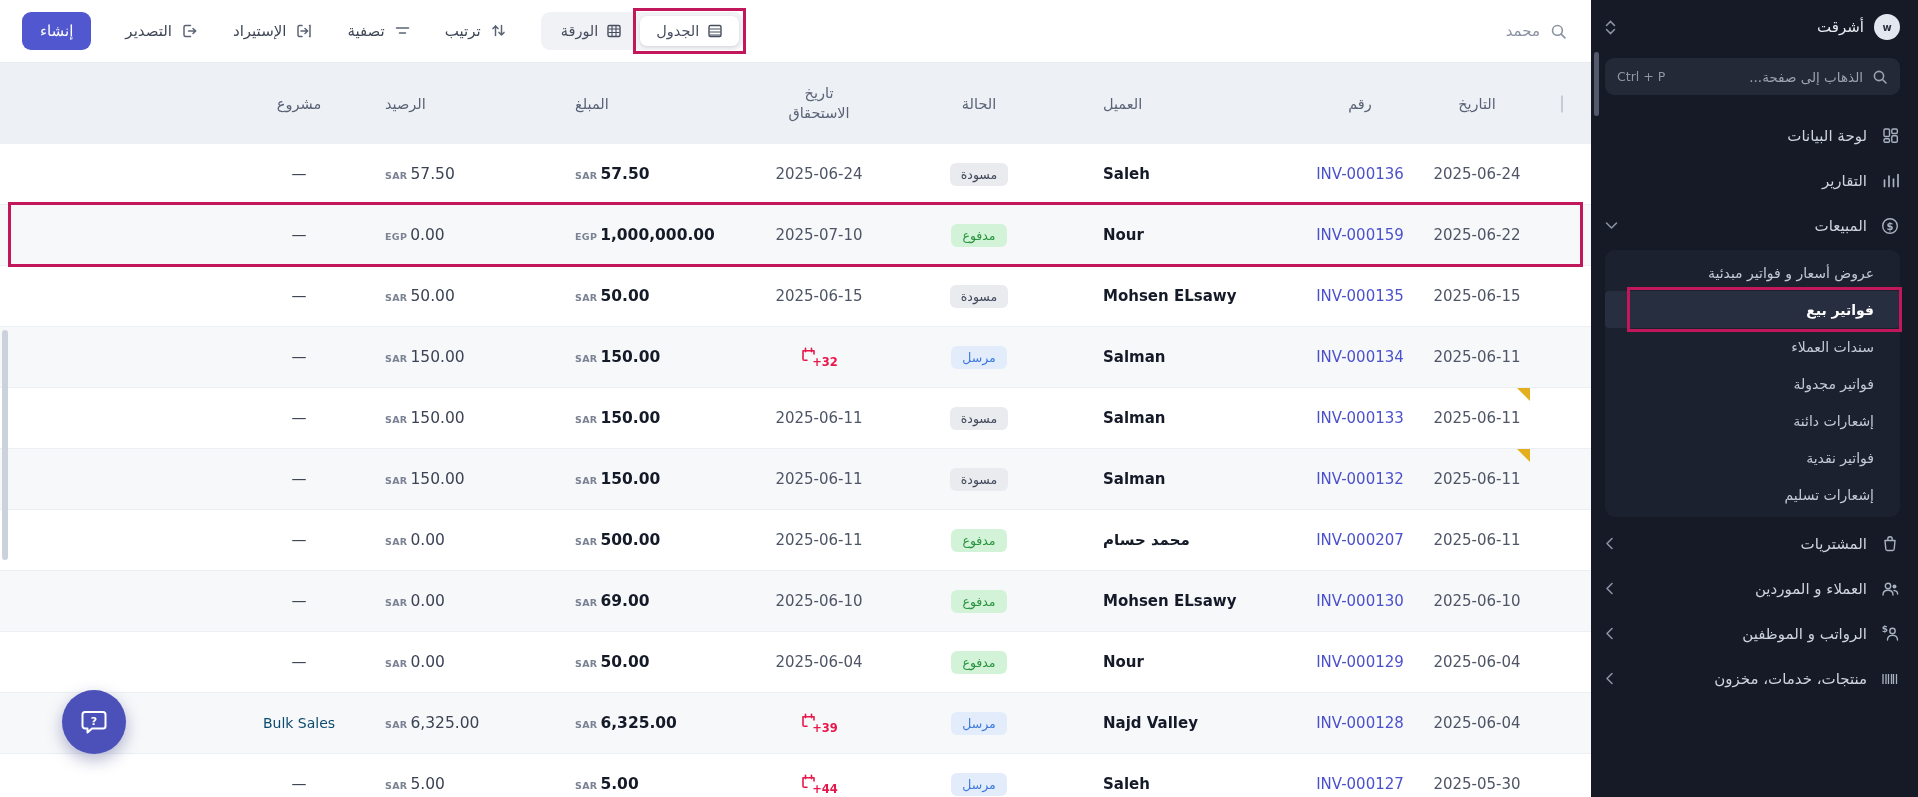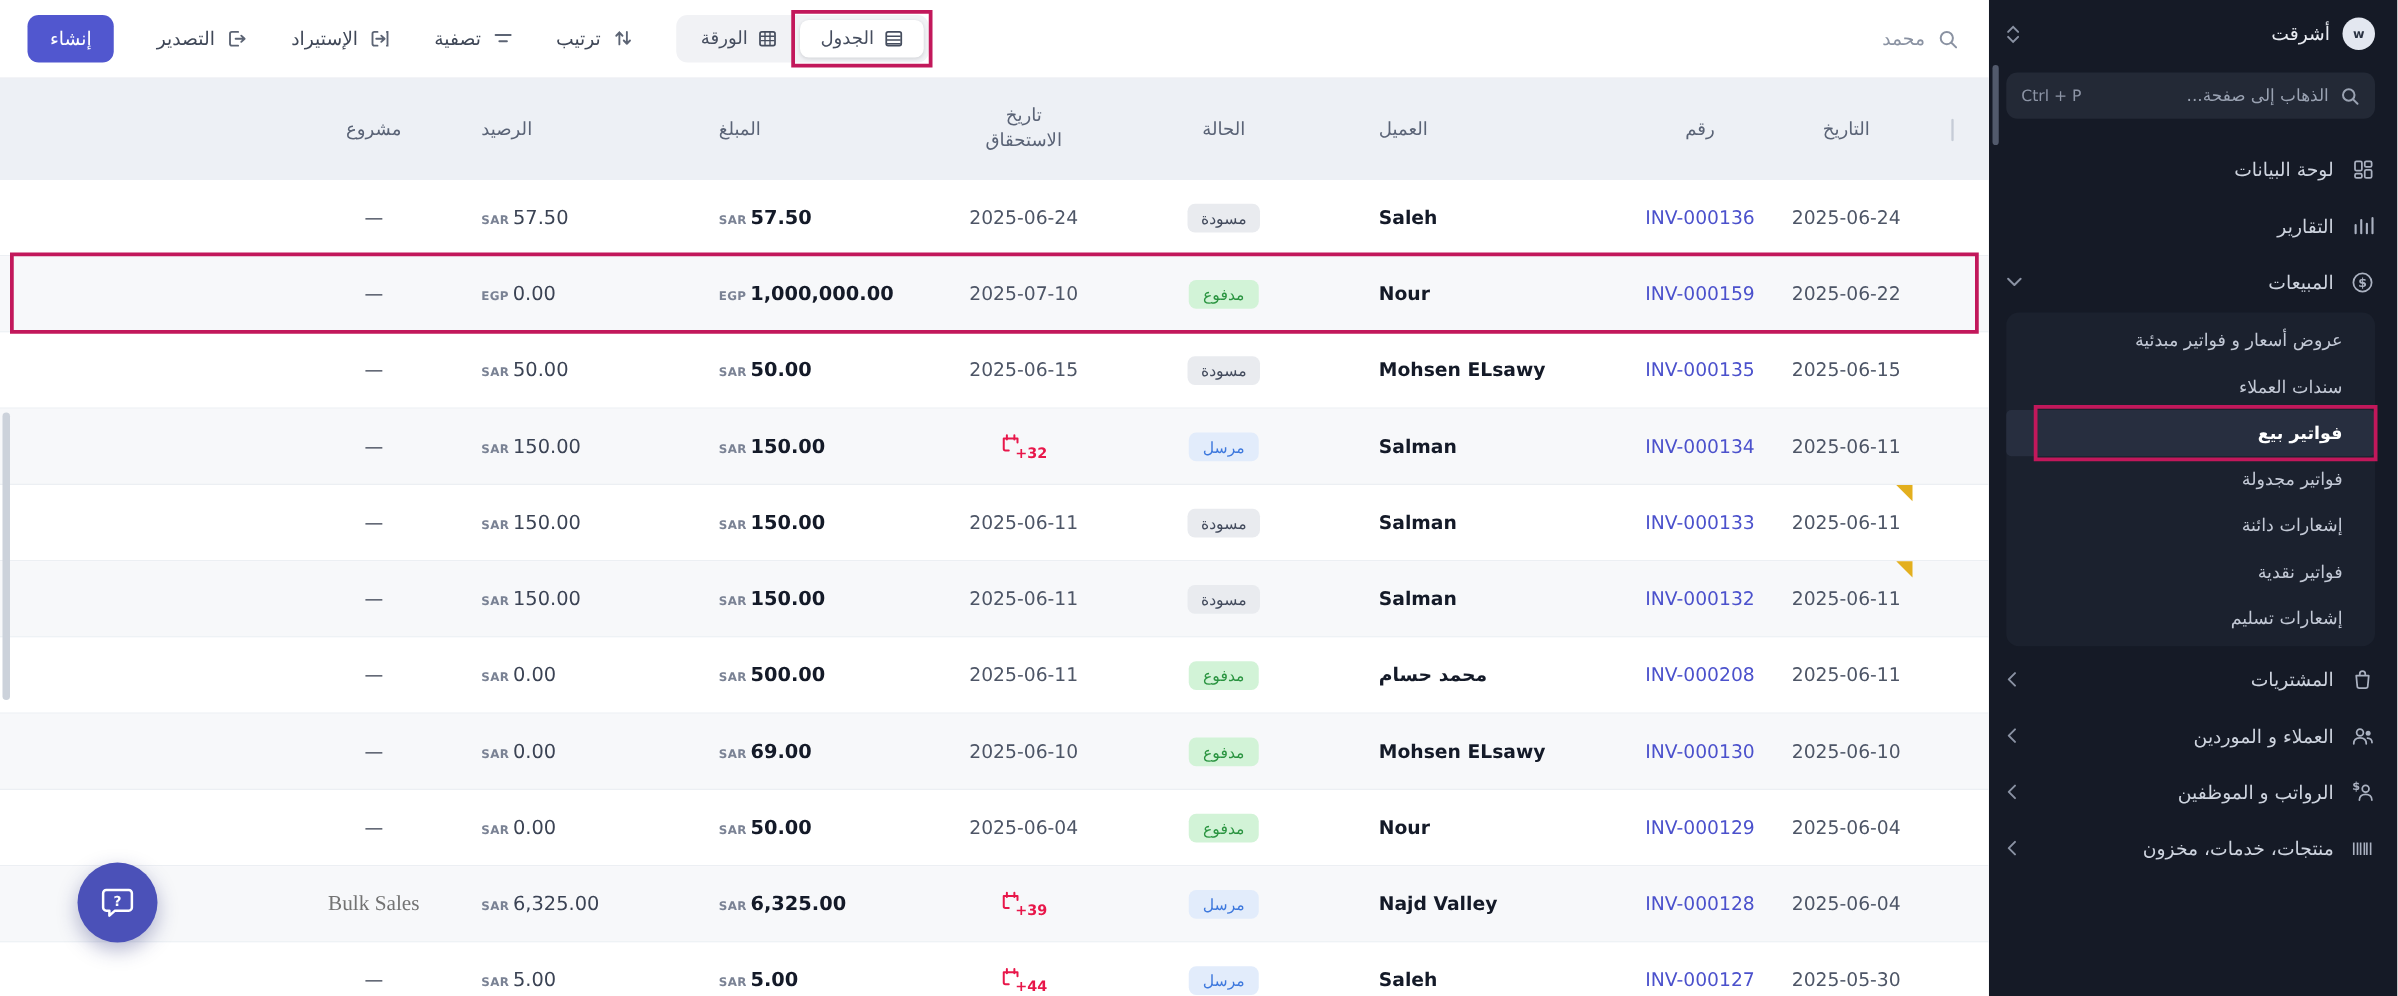--- a/index.html
+++ b/index.html
@@ -63,21 +63,21 @@
   .date-txt { color:#4d5566; direction:ltr; unicode-bidi:isolate; }
   .inv-link { color:#4b51cc; direction:ltr; unicode-bidi:isolate; cursor:pointer; }
   .cust { font-weight:700; color:#141a28; }
   .badge { display:inline-block; font-size:12.5px; padding:4px 11px; border-radius:6px; line-height:1.2; }
   .money { white-space:nowrap; direction:ltr; unicode-bidi:isolate; }
   .money .cur { font-size:9.5px; font-weight:700; color:#7a8294; letter-spacing:.3px; margin-right:3px; }
   .money .val { font-size:15.5px; }
   .col-amount .val { font-weight:700; color:#141a28; }
   .col-balance .val { font-weight:400; color:#3b4354; }
   .dash { color:#3f4656; }
-  .proj-txt { color:#737373; font-size:17px;font-family:Liberation Serif, serif; }
+  .proj-txt { color:#0c4a6e; font-size:14px; }
   .overdue { display:inline-flex; align-items:flex-start; color:#e8174a; direction:ltr; }
   .overdue .plus { font-size:11.5px; font-weight:700; margin:9px 0 0 -5px; }
   .flag-corner { position:absolute; top:0; left:auto; right:61px; width:0; height:0;
                  border-top:13px solid #e3af1e; border-left:13px solid transparent; }
 
   .fab { position:absolute; left:62px; top:690px; width:64px; height:64px; border-radius:50%;
          background:#4b51b8; box-shadow:0 6px 16px rgba(40,45,120,.35); display:flex; align-items:center;
          justify-content:center; cursor:pointer; z-index:7; }
 </style>
 </head>
@@ -141,26 +141,26 @@
           <span class="chev">
             <svg width="13" height="9" viewBox="0 0 13 9">
               <path d="M1.5 2 L6.5 7 L11.5 2" fill="none" stroke="currentColor" stroke-width="1.6" stroke-linecap="round" stroke-linejoin="round"></path>
             </svg>
           </span>
         </div>
         <div class="sb-sub">
           <div class="sb-subitem">
             <span>عروض أسعار و فواتير مبدئية</span>
           </div>
-          <div class="sb-subitem">
-            <span>سندات العملاء</span>
-          </div>
           <div class="sb-subitem active">
             <span>فواتير بيع</span>
             <div class="annotate" style="inset: -4px -2px -4px 22px;"></div>
+          </div>
+          <div class="sb-subitem">
+            <span>سندات العملاء</span>
           </div>
           <div class="sb-subitem">
             <span>فواتير مجدولة</span>
           </div>
           <div class="sb-subitem">
             <span>إشعارات دائنة</span>
           </div>
           <div class="sb-subitem">
             <span>فواتير نقدية</span>
           </div>
@@ -386,21 +386,21 @@
           <div class="cell c-center"><span class="date-txt">2025-06-11</span></div>
           <div class="cell col-amount"><span class="money"><span class="cur">SAR</span><span class="val">150.00</span></span></div>
           <div class="cell col-balance"><span class="money"><span class="cur">SAR</span><span class="val">150.00</span></span></div>
           <div class="cell c-center"><span class="dash">—</span></div>
           <div class="cell"></div>
           <span class="flag-corner"></span>
         </div>
         <div class="row grid-row">
           <div class="cell c-center"></div>
           <div class="cell c-center"><span class="date-txt">2025-06-11</span></div>
-          <div class="cell c-center"><span class="inv-link">INV-000208</span></div>
+          <div class="cell c-center"><span class="inv-link">INV-000207</span></div>
           <div class="cell col-customer"><span class="cust">محمد حسام</span></div>
           <div class="cell c-center"><span class="badge" style="background:#d2f3d7;color:#2a9440;">مدفوع</span></div>
           <div class="cell c-center"><span class="date-txt">2025-06-11</span></div>
           <div class="cell col-amount"><span class="money"><span class="cur">SAR</span><span class="val">500.00</span></span></div>
           <div class="cell col-balance"><span class="money"><span class="cur">SAR</span><span class="val">0.00</span></span></div>
           <div class="cell c-center"><span class="dash">—</span></div>
           <div class="cell"></div>
         </div>
         <div class="row grid-row alt">
           <div class="cell c-center"></div>

